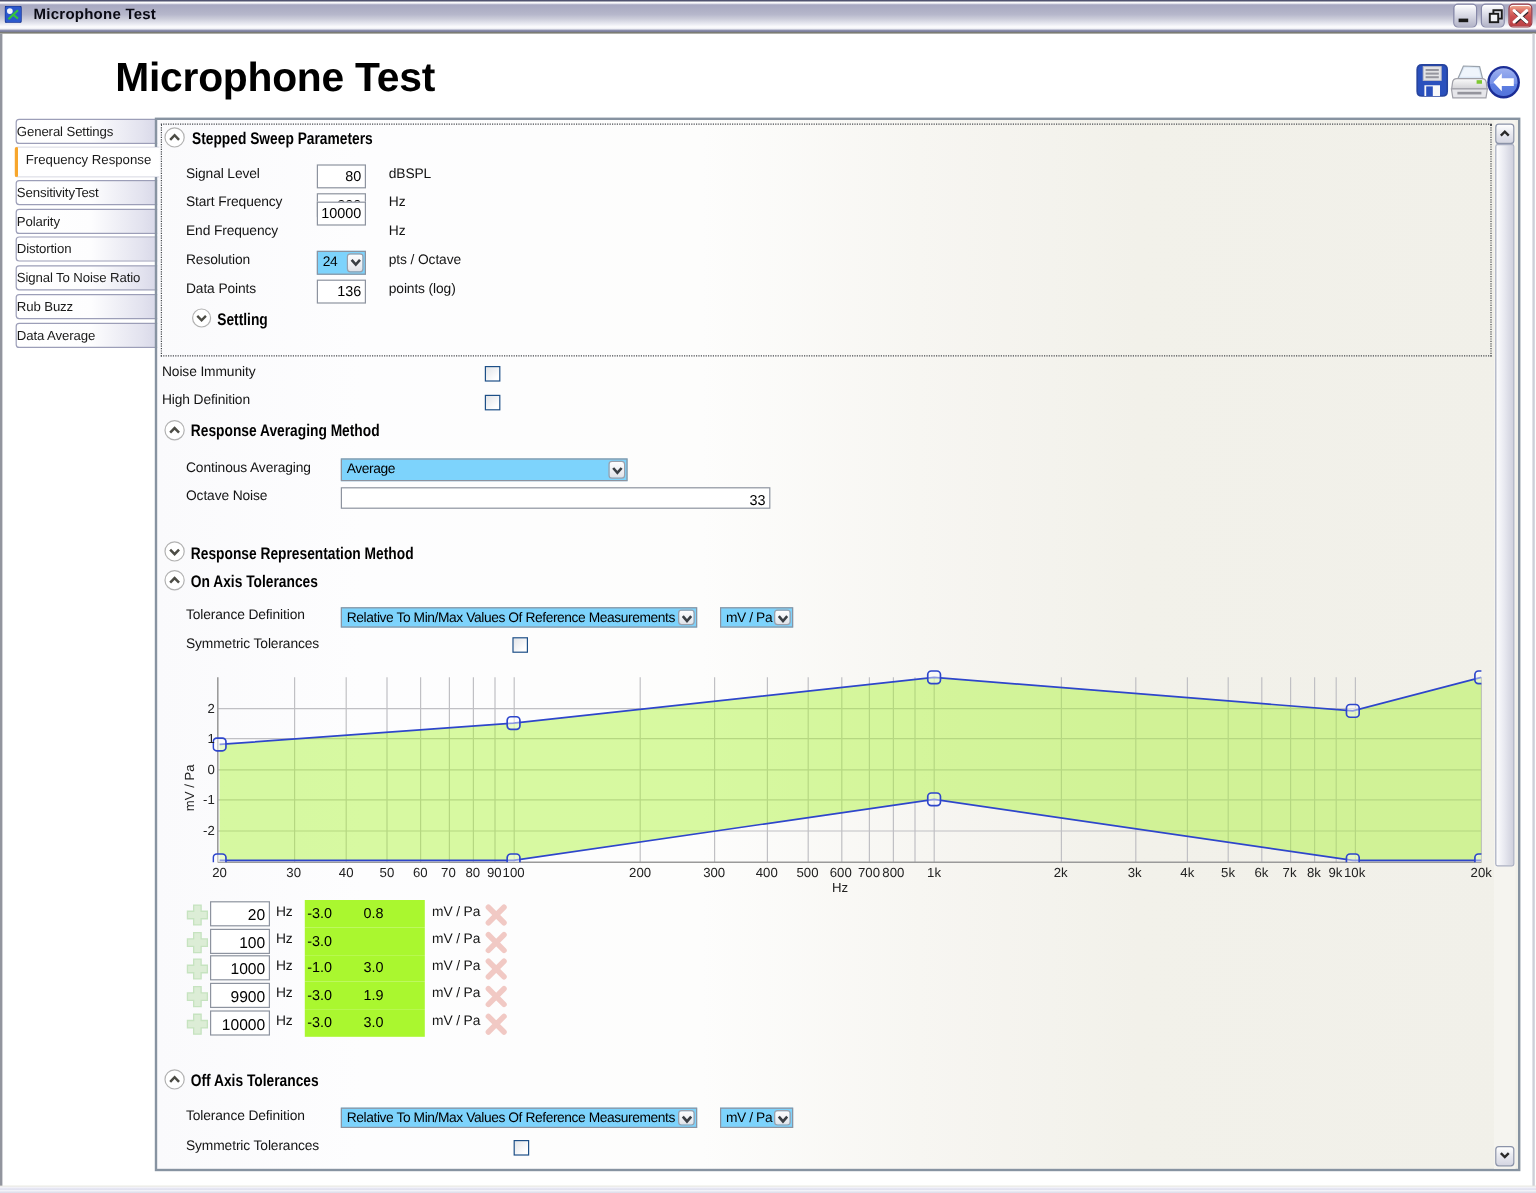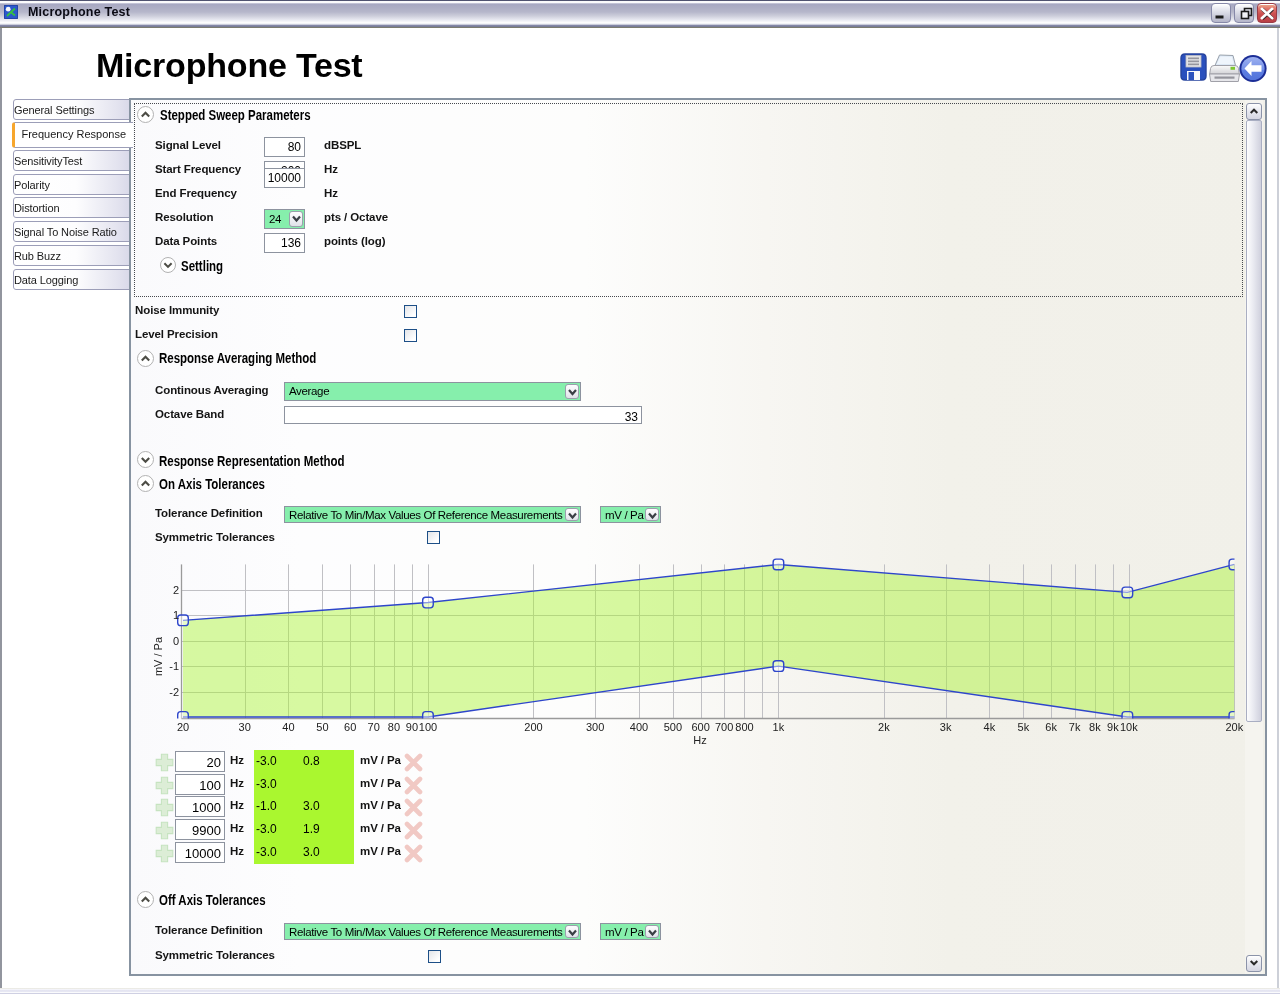--- a/index.html
+++ b/index.html
@@ -45,24 +45,24 @@
 
   
   .dotted { border:1.4px dotted #46494e; }
   #dotted1 { left:134px; top:103px; width:1109px; height:194px; }
 
   
   .chdr { font-size:14px; font-weight:bold; color:#000; transform:scaleX(0.82); transform-origin:0 0; white-space:nowrap; }
   .circ { width:17px; height:17px; border:1px solid #b2b2b2; border-radius:50%; background:rgba(255,255,255,.85); }
 
   
-  .lbl { font-size:11.5px; color:#141414; white-space:nowrap; letter-spacing:-0.1px; margin-top:-1px;font-weight:bold; }
+  .lbl { font-size:11.5px; color:#141414; white-space:nowrap; letter-spacing:-0.1px; margin-top:-1px; }
   .inp { border:1.4px solid #8d939f; background:#fff; font-size:12px; color:#000;
     text-align:right; padding:1px 3px 0 0; font-family:"Liberation Sans",sans-serif; }
-  .combo { border:1.4px solid #8d939f; background:#86efac; font-size:11.5px; letter-spacing:-0.35px; color:#000; padding:2px 0 0 4px; white-space:nowrap; overflow:hidden; }
+  .combo { border:1.4px solid #8d939f; background:#7dd3fc; font-size:11.5px; letter-spacing:-0.35px; color:#000; padding:2px 0 0 4px; white-space:nowrap; overflow:hidden; }
   .cbtn { position:absolute; right:1px; top:1px; bottom:1px; width:14.5px; border:1px solid #9aa0ac; border-radius:3px;
     background:linear-gradient(180deg,#fdfdfe 0%,#eff0f4 55%,#dfe2e8 100%); }
   .chk { width:13px; height:13px; border:1.5px solid #1d4f87;
     background:linear-gradient(135deg,#e3e5e8 0%,#f2f3f5 45%,#ffffff 80%); }
 
   
   .trow-inp { left:175px; width:50px; height:21px; font-size:13px !important; }
   .greencell { left:254px; width:100px; background:#aaf72f; }
   .gc-num { position:absolute; top:3.5px; font-size:12px; color:#000; width:46px; text-align:left; }
 </style>
@@ -134,21 +134,21 @@
   </g>
 </svg>
 
 <div class="abs tab" style="top:99px">General Settings</div>
 <div id="tabsel" class="abs" style="top:122px">Frequency Response</div>
 <div class="abs tab" style="top:150px">SensitivityTest</div>
 <div class="abs tab" style="top:173.5px">Polarity</div>
 <div class="abs tab" style="top:197px">Distortion</div>
 <div class="abs tab" style="top:220.5px">Signal To Noise Ratio</div>
 <div class="abs tab" style="top:244.5px">Rub Buzz</div>
-<div class="abs tab" style="top:268.5px">Data Logging</div>
+<div class="abs tab" style="top:268.5px">Data Average</div>
 
 <div id="panel" class="abs"></div>
 <div id="sbtrack" class="abs"></div>
 <div class="abs sbtn" style="top:102.5px"></div>
 <div id="sthumb" class="abs"></div>
 <div class="abs sbtn" style="top:955px"></div>
 <svg class="abs" style="left:1246px;top:101px" width="16" height="872" viewBox="0 0 16 872">
   <path d="M4.7 12 L8 8.7 L11.3 12" fill="none" stroke="#2a2a2a" stroke-width="2"></path>
   <path d="M4.7 860 L8 863.3 L11.3 860" fill="none" stroke="#2a2a2a" stroke-width="2"></path>
 </svg>
@@ -185,36 +185,36 @@
 <div class="abs lbl" style="left:324px;top:236px">points (log)</div>
 
 <div class="abs circ" style="left:159.5px;top:257px;width:16px;height:16px"></div>
 <svg class="abs" style="left:159.5px;top:257px" width="16" height="16">
     <path d="M4.4 6.3 L8 9.9 L11.6 6.3" fill="none" stroke="#4c4c45" stroke-width="2"></path>
   </svg>
 <div class="abs chdr" style="left:181px;top:258px">Settling</div>
 
 <div class="abs lbl" style="left:135px;top:305px">Noise Immunity</div>
 <div class="abs chk" style="left:404px;top:304.5px"></div>
-<div class="abs lbl" style="left:135px;top:329px">Level Precision</div>
+<div class="abs lbl" style="left:135px;top:329px">High Definition</div>
 <div class="abs chk" style="left:404px;top:328.5px"></div>
 
 <div class="abs circ" style="left:137px;top:349.5px"></div>
 <svg class="abs" style="left:137px;top:349.5px" width="17" height="17">
     <path d="M4.8 10.5 L8.5 6.7 L12.2 10.5" fill="none" stroke="#4c4c45" stroke-width="2.1"></path>
   </svg>
 <div class="abs chdr" style="left:159px;top:349.5px">Response Averaging Method</div>
 
 <div class="abs lbl" style="left:155px;top:385px">Continous Averaging</div>
-<div class="abs combo" style="left:284px;top:382px;width:297px;height:18.5px">Average
+<div class="abs combo" style="left:284px;top:382px;width:239px;height:18.5px">Average
   <span class="cbtn"><svg width="13" height="14" viewBox="0 0 13 14">
         <path d="M3 5 L6.5 9 L10 5" fill="none" stroke="#3a3f45" stroke-width="2.2"></path>
       </svg></span>
 </div>
-<div class="abs lbl" style="left:155px;top:409px">Octave Band</div>
+<div class="abs lbl" style="left:155px;top:409px">Octave Noise</div>
 <div class="abs inp" style="left:284px;top:405.5px;width:358px;height:18.5px;padding-top:3px">33</div>
 
 <div class="abs circ" style="left:137px;top:451px"></div>
 <svg class="abs" style="left:137px;top:451px" width="17" height="17">
     <path d="M4.8 7 L8.5 10.8 L12.2 7" fill="none" stroke="#4c4c45" stroke-width="2.1"></path>
   </svg>
 <div class="abs chdr" style="left:159px;top:452.5px">Response Representation Method</div>
 
 <div class="abs circ" style="left:137px;top:474.5px"></div>
 <svg class="abs" style="left:137px;top:474.5px" width="17" height="17">

